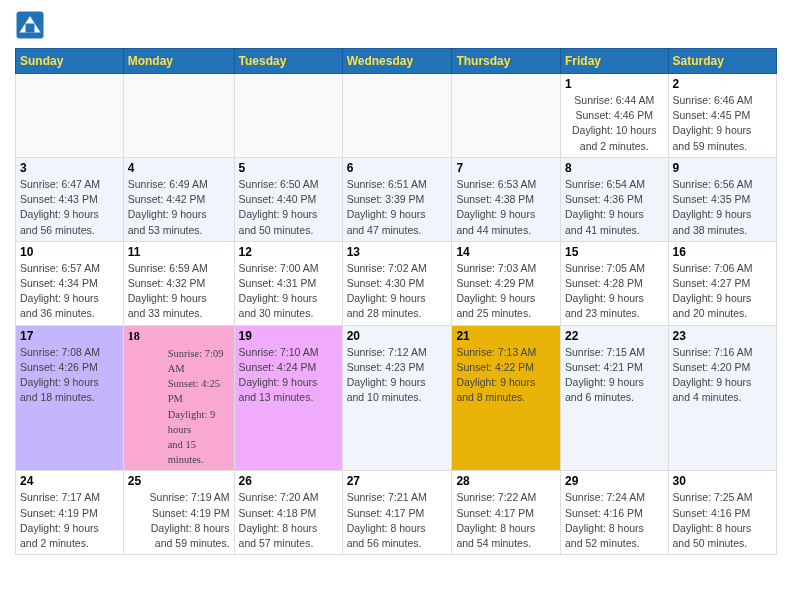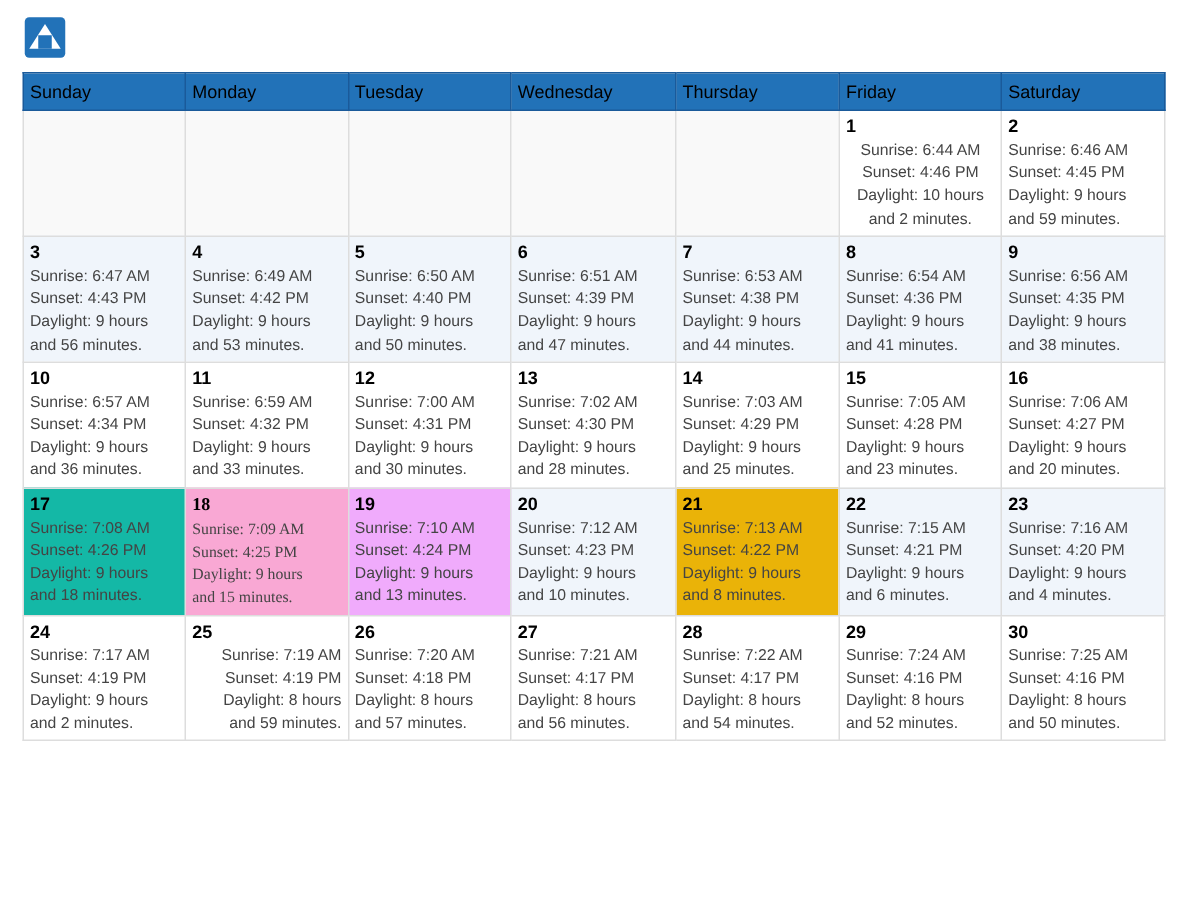--- a/index.html
+++ b/index.html
@@ -51,25 +51,25 @@
       font-size: 14px;
       color: #555;
     }
     .calendar {
       width: 100%;
       border-collapse: collapse;
       font-size: 11px;
     }
     .calendar th {
       background: #2272b8;
-      color: #000000;
+      color: #fde047;
       padding: 5px 4px;
       text-align: left;
       font-size: 12px;
-      font-weight: normal;
+      font-weight: bold;
       border: 1px solid #1a5a9a;
     }
     .calendar td {
       border: 1px solid #ddd;
       vertical-align: top;
       padding: 3px 4px;
       width: 113px;
       min-height: 70px;
       background: #fff;
     }
@@ -164,21 +164,21 @@
           <td style="background: rgb(240, 245, 251);">
             <div class="day-number">5</div>
             <div class="day-info" style="white-space: pre-line;">Sunrise: 6:50 AM
 Sunset: 4:40 PM
 Daylight: 9 hours
 and 50 minutes.</div>
           </td>
           <td style="background: rgb(240, 245, 251);">
             <div class="day-number">6</div>
             <div class="day-info" style="white-space: pre-line;">Sunrise: 6:51 AM
-Sunset: 4:39 PM
+Sunset: 3:39 PM
 Daylight: 9 hours
 and 47 minutes.</div>
           </td>
           <td style="background: rgb(240, 245, 251);">
             <div class="day-number">7</div>
             <div class="day-info" style="white-space: pre-line;">Sunrise: 6:53 AM
 Sunset: 4:38 PM
 Daylight: 9 hours
 and 44 minutes.</div>
           </td>
@@ -242,30 +242,30 @@
           </td>
           <td>
             <div class="day-number">16</div>
             <div class="day-info" style="white-space: pre-line;">Sunrise: 7:06 AM
 Sunset: 4:27 PM
 Daylight: 9 hours
 and 20 minutes.</div>
           </td>
         </tr>
         <tr>
-          <td style="background: #14b8a6;">
+          <td style="background: #c4b5fd;">
             <div class="day-number">17</div>
             <div class="day-info" style="white-space: pre-line;">Sunrise: 7:08 AM
 Sunset: 4:26 PM
 Daylight: 9 hours
 and 18 minutes.</div>
           </td>
           <td style="background: #f9a8d4; font-family: Liberation Serif, serif;">
             <div class="day-number">18</div>
-            <div class="day-info" style="white-space: pre-line;">Sunrise: 7:09 AM
+            <div class="day-info" style="white-space: pre-line; margin-left: 40px;">Sunrise: 7:09 AM
 Sunset: 4:25 PM
 Daylight: 9 hours
 and 15 minutes.</div>
           </td>
           <td style="background: #f0abfc;">
             <div class="day-number">19</div>
             <div class="day-info" style="white-space: pre-line;">Sunrise: 7:10 AM
 Sunset: 4:24 PM
 Daylight: 9 hours
 and 13 minutes.</div>

